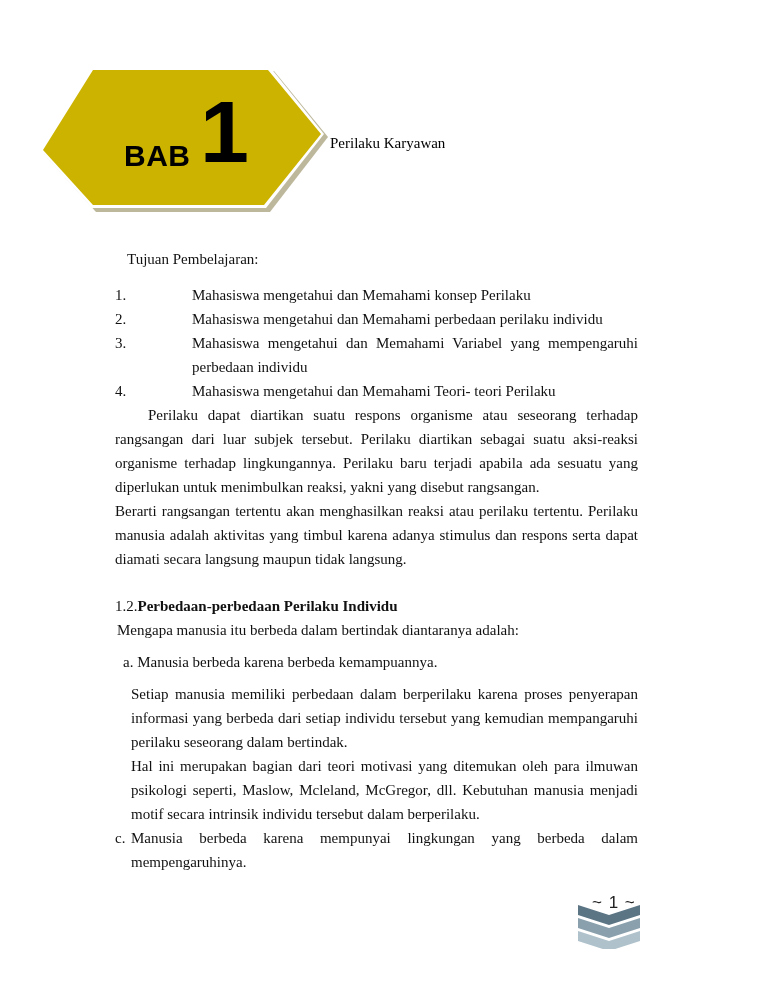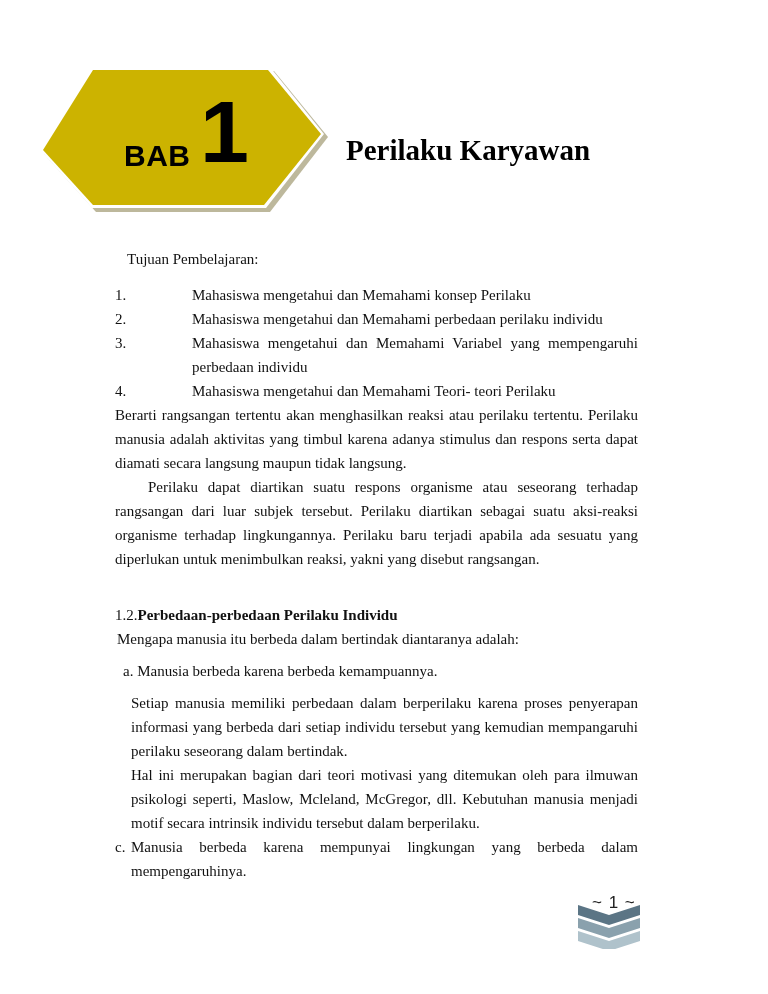--- a/index.html
+++ b/index.html
@@ -5,33 +5,33 @@
     html, body { margin: 0; padding: 0; background: #ffffff; }
     body { width: 768px; height: 994px; position: relative; overflow: hidden;
            font-family: "Liberation Serif", serif; color: #111; }
     .chapter-badge { position: absolute; left: 38px; top: 64px; width: 290px; height: 150px; }
     .chapter-badge svg { width: 290px; height: 150px; display: block; }
     .bab-label { position: absolute; left: 124px; top: 141px; font-family: "Liberation Sans", sans-serif;
                  font-weight: bold; font-size: 30px; letter-spacing: 0.5px; color: #000; line-height: 1; }
     .bab-number { position: absolute; left: 200px; top: 88px; font-family: "Liberation Sans", sans-serif;
                   font-weight: bold; font-size: 88px; color: #000; line-height: 1; }
     .chapter-title { position: absolute; left: 330px; top: 136px; font-family: "Liberation Serif", serif;
-                     font-weight: bold; font-size: 29px; color: #000; line-height: 1; margin-left: 16px; }
+                     font-weight: normal; font-size: 15px; color: #000; line-height: 1; }
 
     .content { position: absolute; left: 115px; top: 235px; width: 523px;
                font-size: 15px; line-height: 24px; }
     .obj-heading { font-weight: normal; margin: 12px; }
     .obj-list { margin: 0; padding: 0; list-style: none; }
     .obj-item { display: flex; }
     .obj-num { width: 42px; flex: none; }
     .obj-text { flex: 1; text-align: justify; text-align-last: left; margin-left: 35px; }
 
     .section-heading { font-weight: bold; margin: 0; }
     .s1 { margin-top: 14px; }
-    .s2 { margin-top: 32px; font-weight: normal; }
+    .s2 { margin-top: 23px; font-weight: normal; }
     .s2 b { font-weight: bold; }
     .para { margin: 0; text-align: justify; }
     .indent { text-indent: 33px; }
     .sub-item { margin: 8px; }
     .sub-body { margin: 0 0 0 16px; text-align: justify; }
     .sub-c { display: flex; }
     .sub-c .lbl { flex: none; width: 16px; }
     .sub-c .txt { flex: 1; text-align: justify; }
     .pad-left1 { padding-left: 2px; }
     .pad-left2 { padding-left: 6px; }
@@ -69,22 +69,22 @@
     <li class="obj-item">
       <span class="obj-num">3.</span>
       <span class="obj-text">Mahasiswa mengetahui dan Memahami Variabel yang mempengaruhi perbedaan individu</span>
     </li>
     <li class="obj-item">
       <span class="obj-num">4.</span>
       <span class="obj-text">Mahasiswa mengetahui dan Memahami Teori- teori Perilaku</span>
     </li>
   </ul>
 
+  <p class="para indent">Perilaku dapat diartikan suatu respons organisme atau seseorang terhadap rangsangan dari luar subjek tersebut. Perilaku diartikan sebagai suatu aksi-reaksi organisme terhadap lingkungannya. Perilaku baru terjadi apabila ada sesuatu yang diperlukan untuk menimbulkan reaksi, yakni yang disebut rangsangan.</p>
   <p class="para">Berarti rangsangan tertentu akan menghasilkan reaksi atau perilaku tertentu. Perilaku manusia adalah aktivitas yang timbul karena adanya stimulus dan respons serta dapat diamati secara langsung maupun tidak langsung.</p>
-  <p class="para indent">Perilaku dapat diartikan suatu respons organisme atau seseorang terhadap rangsangan dari luar subjek tersebut. Perilaku diartikan sebagai suatu aksi-reaksi organisme terhadap lingkungannya. Perilaku baru terjadi apabila ada sesuatu yang diperlukan untuk menimbulkan reaksi, yakni yang disebut rangsangan.</p>
 
   <p class="section-heading s2"><span>1.2.</span><b>Perbedaan-perbedaan Perilaku Individu</b></p>
   <p class="para pad-left1">Mengapa manusia itu berbeda dalam bertindak diantaranya adalah:</p>
 
   <p class="sub-item">a. Manusia berbeda karena berbeda kemampuannya.</p>
   <p class="sub-body">Setiap manusia memiliki perbedaan dalam berperilaku karena proses penyerapan informasi yang berbeda dari setiap individu tersebut yang kemudian mempangaruhi perilaku seseorang dalam bertindak.</p>
 
   <p class="sub-body">Hal ini merupakan bagian dari teori motivasi yang ditemukan oleh para ilmuwan psikologi seperti, Maslow, Mcleland, McGregor, dll. Kebutuhan manusia menjadi motif secara intrinsik individu tersebut dalam berperilaku.</p>
 
   <div class="sub-c">

